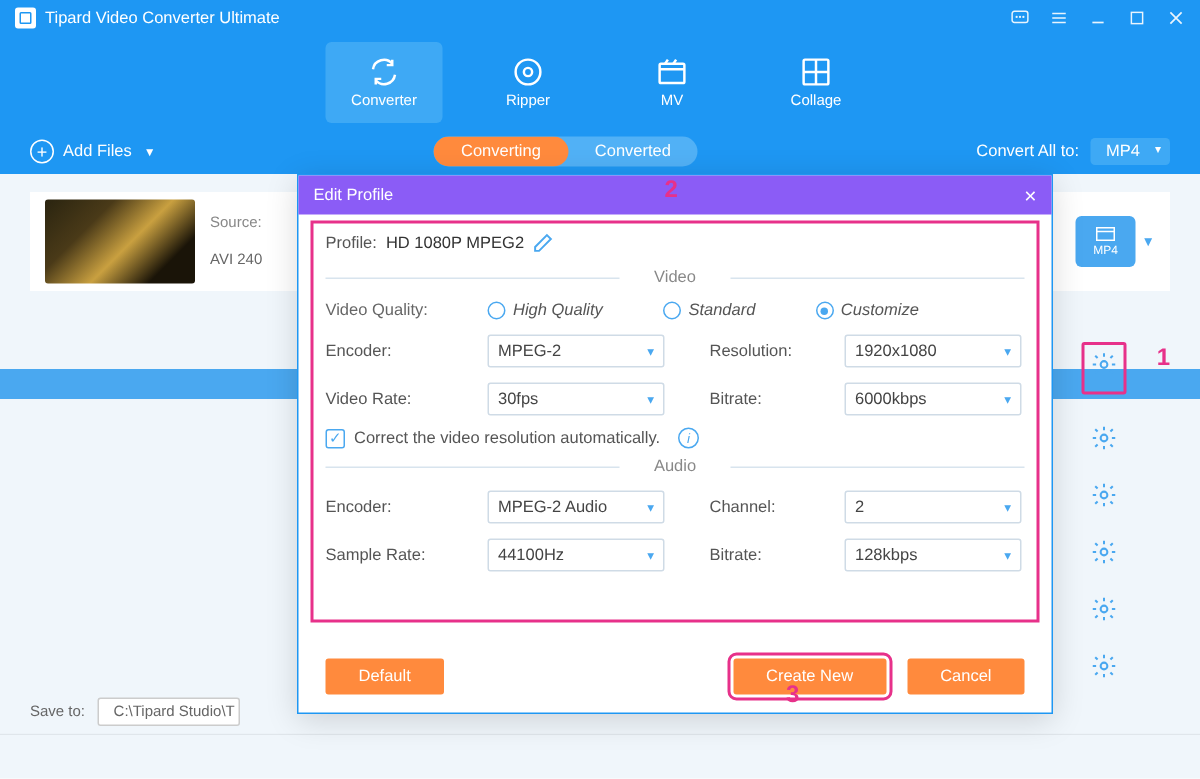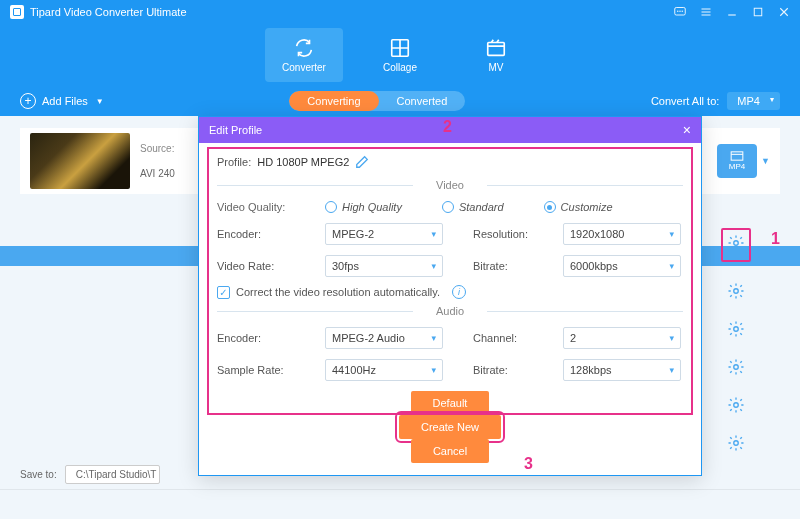--- a/index.html
+++ b/index.html
@@ -68,21 +68,21 @@
 .rdot.on::after { content: ""; position: absolute; inset: 2.5px; background: #4aa8f0; border-radius: 50%; }
 
 .grid2 { display: grid; grid-template-columns: 108px 118px 30px 90px 118px; row-gap: 10px; align-items: center; }
 .dd { border: 1px solid #cfdbe6; height: 22px; display: flex; align-items: center; padding: 0 6px; font-size: 11px; color: #444; border-radius: 2px; position: relative; }
 .dd::after { content: "▾"; position: absolute; right: 6px; color: #4aa8f0; font-size: 9px; }
 
 .chk { display: flex; align-items: center; gap: 6px; margin: 8px 0 6px; }
 .cbox { width: 13px; height: 13px; border: 1.5px solid #4aa8f0; border-radius: 2px; display: flex; align-items: center; justify-content: center; color: #4aa8f0; font-size: 10px; }
 .info { width: 14px; height: 14px; border: 1.5px solid #4aa8f0; border-radius: 50%; color: #4aa8f0; font-size: 9px; font-style: italic; display: inline-flex; align-items: center; justify-content: center; margin-left: 6px; }
 
-.btns { position: absolute; left: 18px; right: 18px; bottom: 12px; display: flex; align-items: center; flex-direction: column; }
+.btns { position: absolute; left: 18px; right: 18px; bottom: 12px; display: flex; align-items: center; }
 .btn { background: #ff8a3d; color: #fff; font-size: 11px; padding: 6px 22px; border-radius: 2px; }
 .btns .gap { flex: 1; }
 .btn-hl { outline: 2px solid #e7318a; outline-offset: 2px; }
 
 .anno { position: absolute; color: #e7318a; font-weight: bold; font-size: 16px; z-index: 10; }
 .anno.a1 { right: 20px; top: 230px; }
 .anno.a2 { left: 443px; top: 118px; }
 .anno.a3 { left: 524px; bottom: 46px; }
 </style>
 </head>
@@ -117,31 +117,38 @@
 <div class="mainbar">
   <div class="tab active">
     <svg viewBox="0 0 24 24" fill="none" stroke="#fff" stroke-width="1.8">
         <path d="M4 10a8 8 0 0114-4M20 14a8 8 0 01-14 4"></path>
         <path d="M18 3v4h-4M6 21v-4h4"></path>
       </svg>
     <span>Converter</span>
   </div>
   <div class="tab">
     <svg viewBox="0 0 24 24" fill="none" stroke="#fff" stroke-width="1.8">
-        <rect x="3" y="3" width="18" height="18" rx="1"></rect>
-        <path d="M12 3v18M3 12h18"></path>
-      </svg>
-    <span>Collage</span>
+        <circle cx="12" cy="12" r="9"></circle>
+        <circle cx="12" cy="12" r="3"></circle>
+      </svg>
+    <span>Ripper</span>
   </div>
   <div class="tab">
     <svg viewBox="0 0 24 24" fill="none" stroke="#fff" stroke-width="1.8">
         <rect x="3" y="6" width="18" height="14" rx="1"></rect>
         <path d="M3 10h18M7 6l2-3M13 6l2-3"></path>
       </svg>
     <span>MV</span>
+  </div>
+  <div class="tab">
+    <svg viewBox="0 0 24 24" fill="none" stroke="#fff" stroke-width="1.8">
+        <rect x="3" y="3" width="18" height="18" rx="1"></rect>
+        <path d="M12 3v18M3 12h18"></path>
+      </svg>
+    <span>Collage</span>
   </div>
 </div>
 
 <div class="subbar">
   <div class="addfiles">
     <span class="plus">+</span>
     <span>Add Files</span>
     <span class="caret">▼</span>
   </div>
   <div class="pill">

